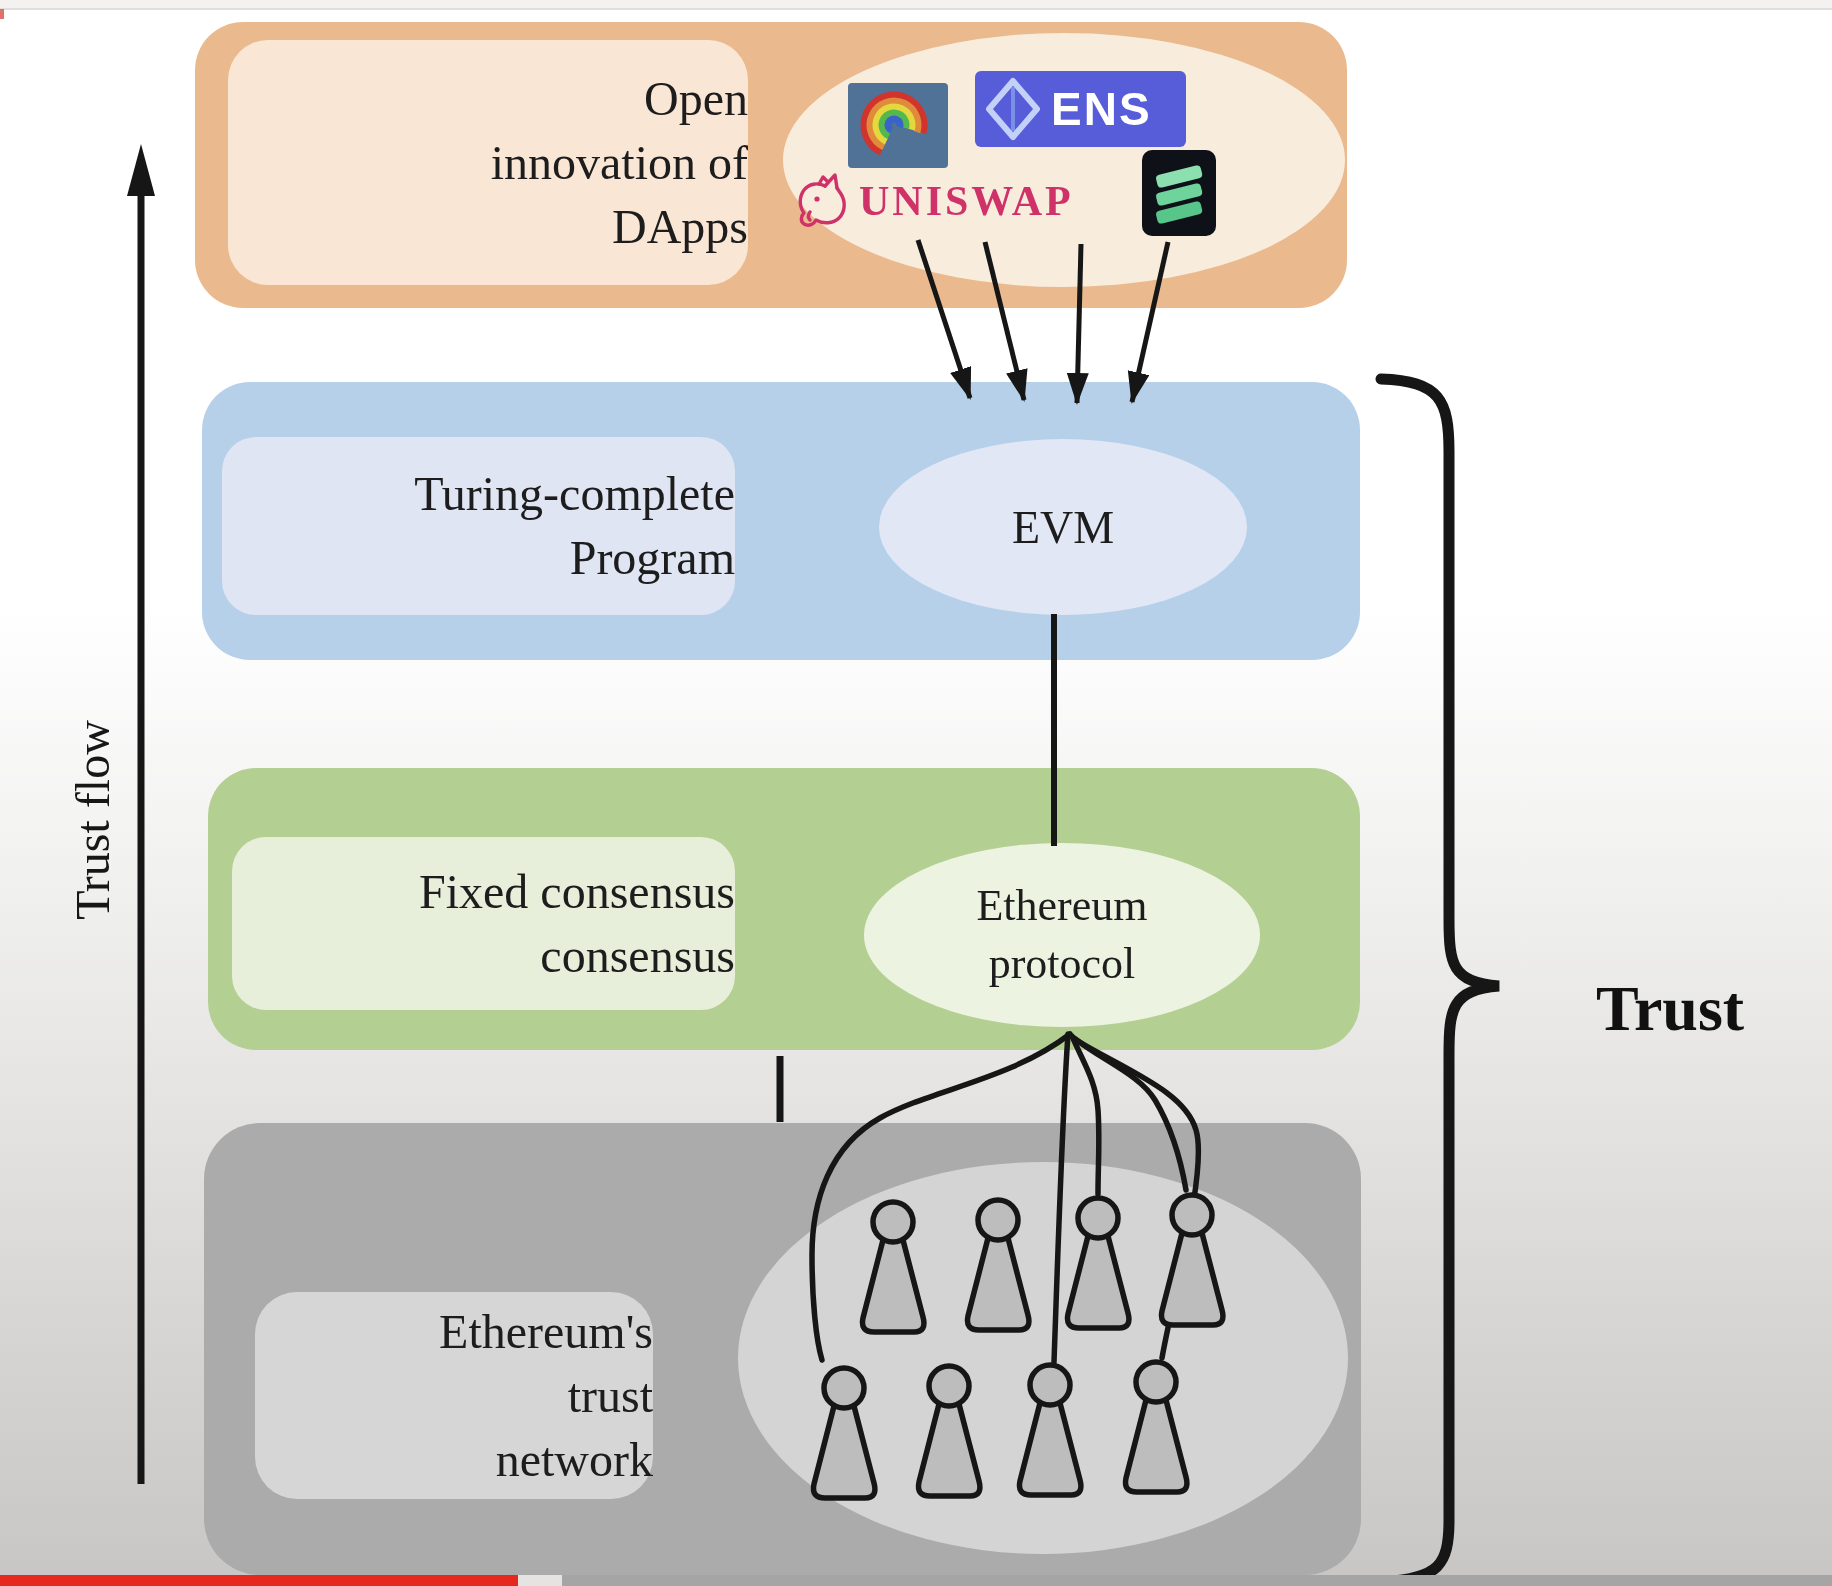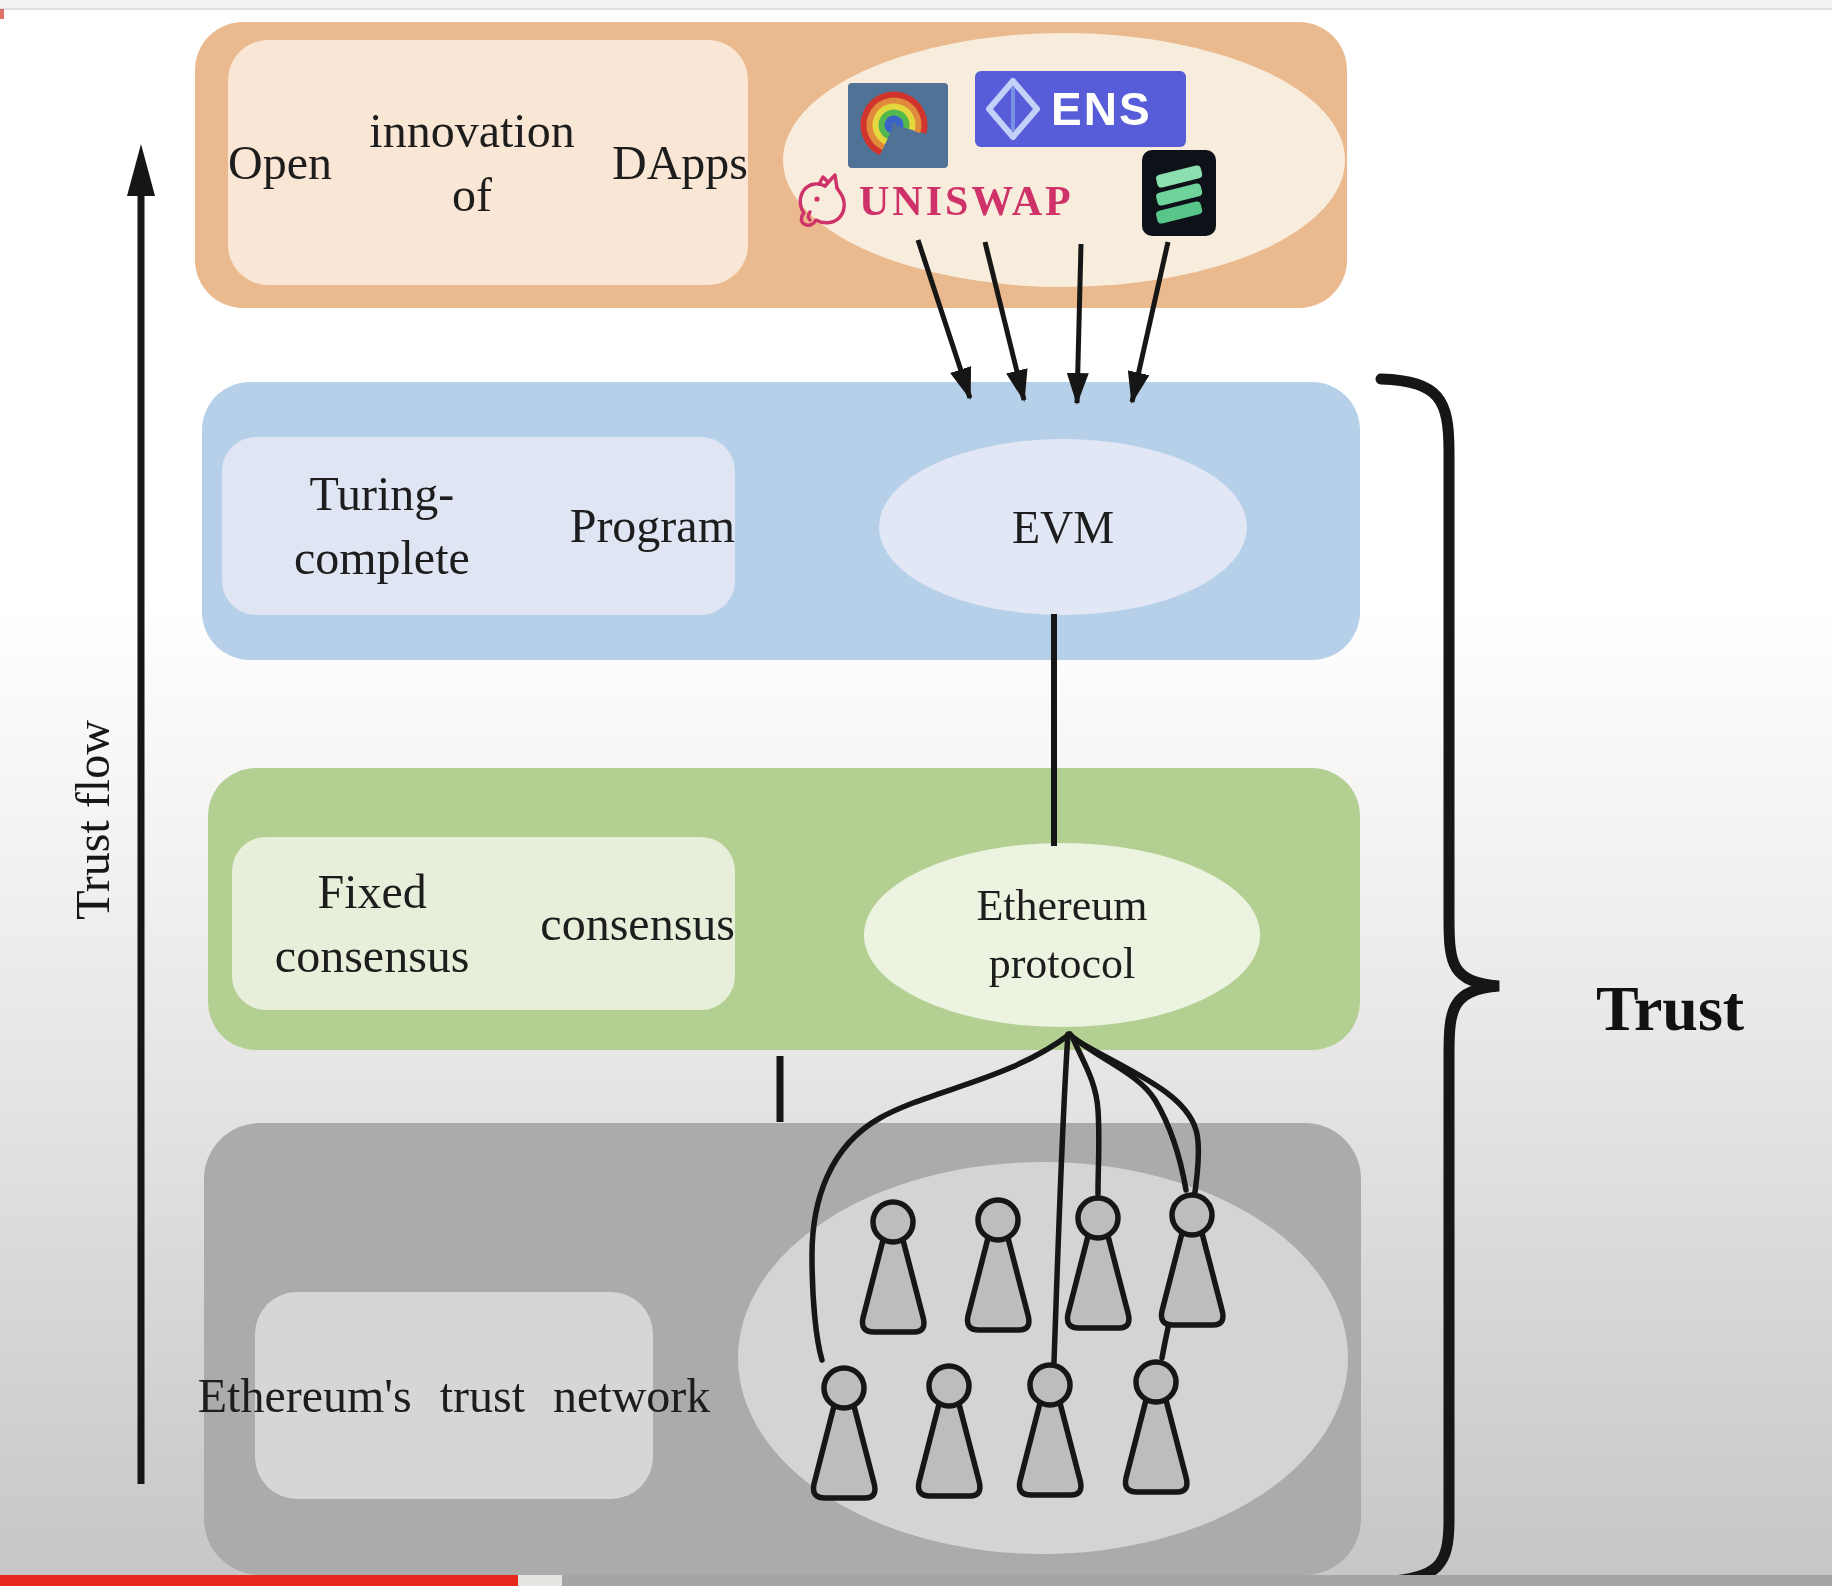--- a/index.html
+++ b/index.html
@@ -11,22 +11,22 @@
   .top-strip{left:0;top:0;width:1832px;height:8px;background:#f3f2f1;border-bottom:2px solid #e0dfde;}
   .red-dot{left:0;top:9px;width:4px;height:10px;background:#d95b52;opacity:.85;}
 
   
   .layer{border-radius:48px;}
   .box-dapps{left:195px;top:22px;width:1152px;height:286px;background:var(--dapps-box);}
   .box-program{left:202px;top:382px;width:1158px;height:278px;background:var(--program-box);}
   .box-consensus{left:208px;top:768px;width:1152px;height:282px;background:var(--consensus-box);}
   .box-network{left:204px;top:1123px;width:1157px;height:452px;border-radius:56px;background:var(--network-box);}
 
-  .label-box{display:flex;align-items:center;justify-content:center;
-             text-align:center;color:#1d1d1d;font-size:48px;line-height:64px;gap:28px;}
+  .label-box{display:flex;flex-direction:column;align-items:flex-end;justify-content:center;
+             text-align:center;color:#1d1d1d;font-size:48px;line-height:64px;}
   .lb-dapps{left:33px;top:18px;width:520px;height:245px;border-radius:40px;background:var(--dapps-label);}
   .lb-program{left:20px;top:55px;width:513px;height:178px;border-radius:34px;background:var(--program-label);}
   .lb-consensus{left:24px;top:69px;width:503px;height:173px;border-radius:34px;background:var(--consensus-label);}
   .lb-network{left:28px;top:169px;width:398px;height:207px;border-radius:42px;background:var(--network-label);margin-left:23px;}
 
   .ellipse{border-radius:50%;display:flex;flex-direction:column;align-items:center;justify-content:center;
            text-align:center;color:#1d1d1d;}
   .el-dapps{left:588px;top:11px;width:562px;height:254px;background:var(--dapps-ellipse);}
   .el-evm{left:677px;top:57px;width:368px;height:176px;background:var(--program-ellipse);font-size:46px;}
   .el-consensus{left:656px;top:75px;width:396px;height:184px;background:var(--consensus-ellipse);

